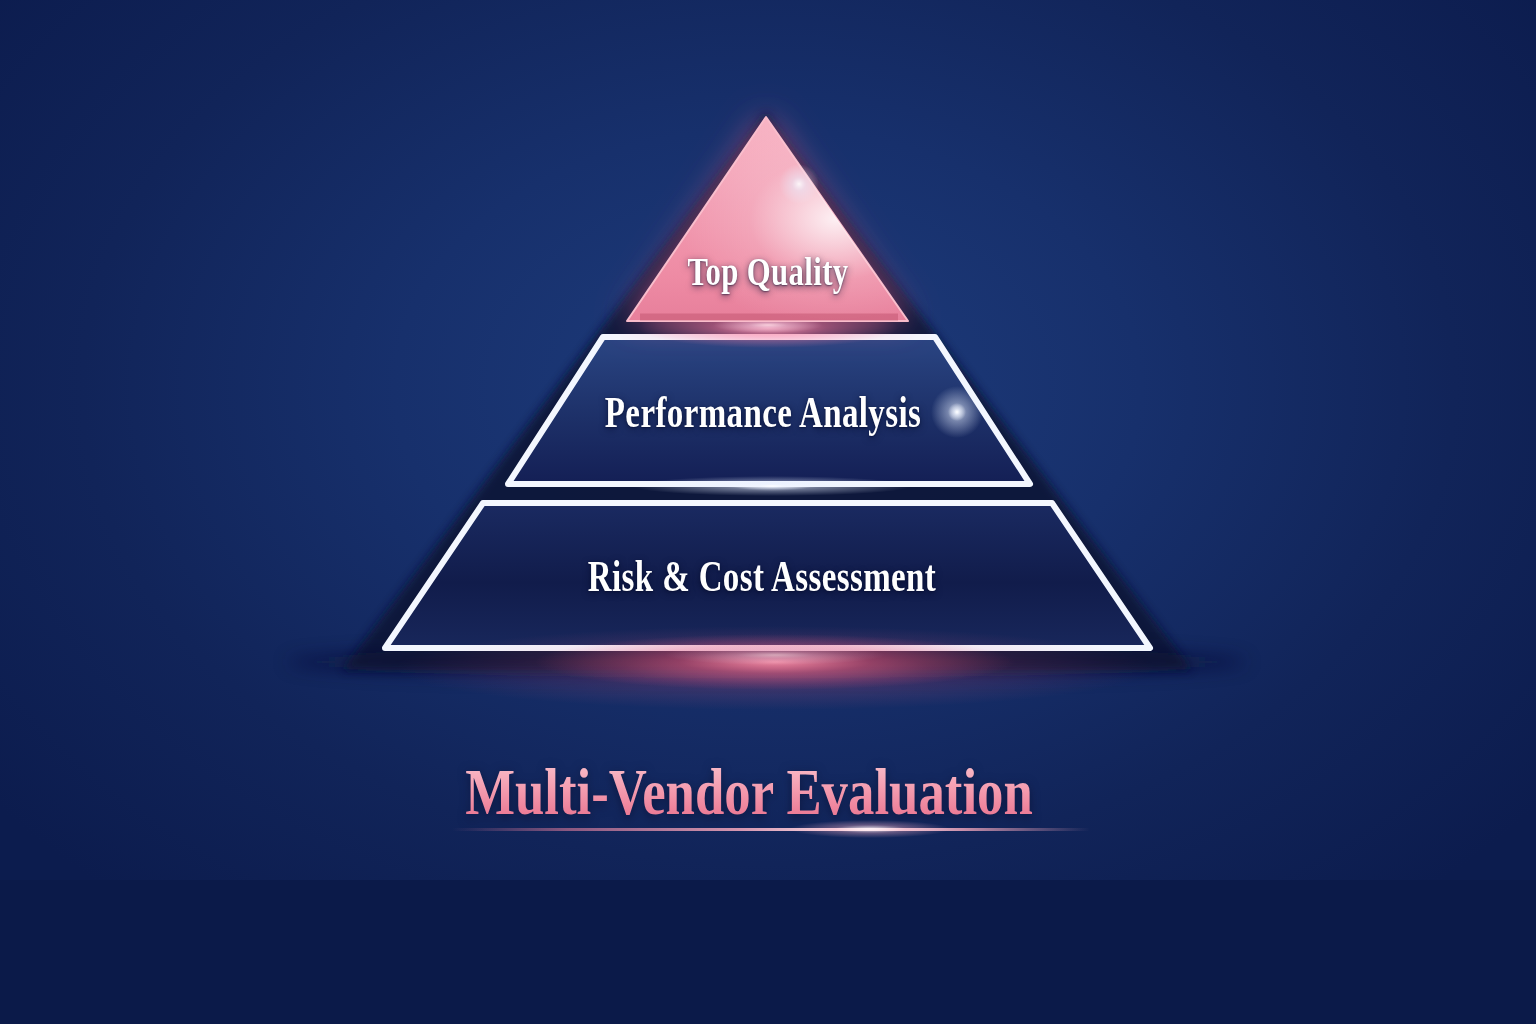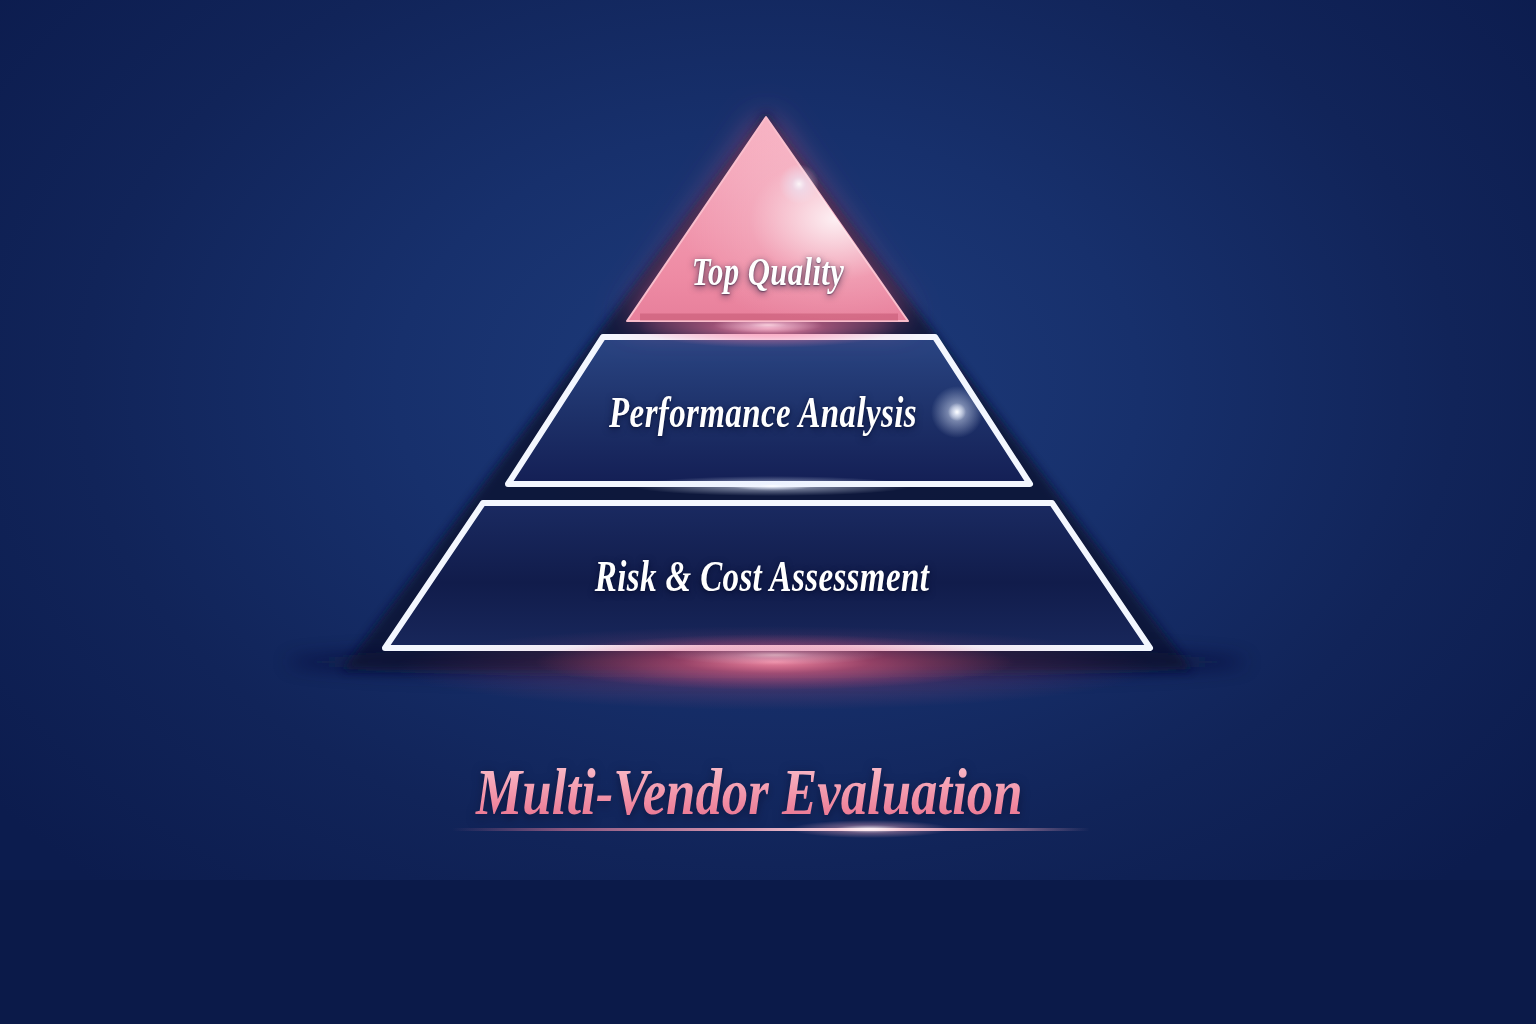--- a/index.html
+++ b/index.html
@@ -5,21 +5,20 @@
   html, body { margin: 0; padding: 0; background: #0b1a49; }
   .stage {
     position: relative;
     width: 1536px;
     height: 880px;
     overflow: hidden;
     font-family: "Liberation Serif", "DejaVu Serif", serif;
     background:
       radial-gradient(ellipse 980px 680px at 50% 44%,
         #1e3c7c 0%, #17306c 38%, #112459 70%, #0c1c4e 100%);
-    font-style: italic;
   }
   .layer { position: absolute; left: 0; top: 0; }
   .tier-label {
     position: absolute;
     transform: translate(-50%, -50%) scaleX(0.75);
     transform-origin: center;
     color: #ffffff;
     font-weight: bold;
     white-space: nowrap;
     text-shadow: 0 2px 8px rgba(6, 12, 44, 0.65), 0 1px 2px rgba(6, 12, 44, 0.5);

